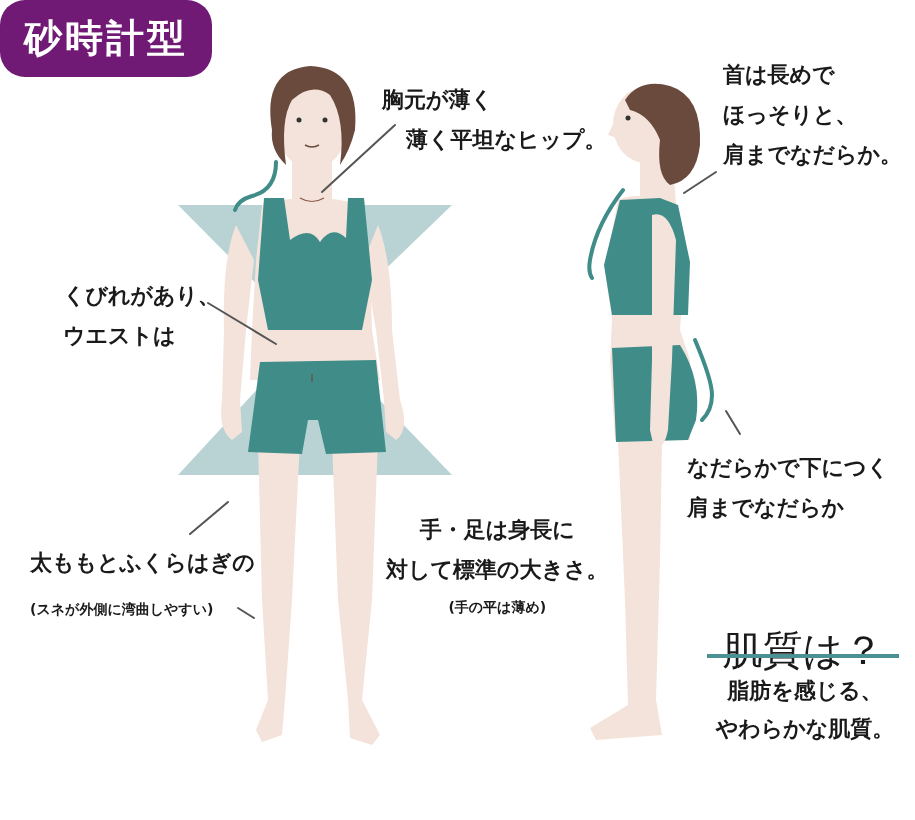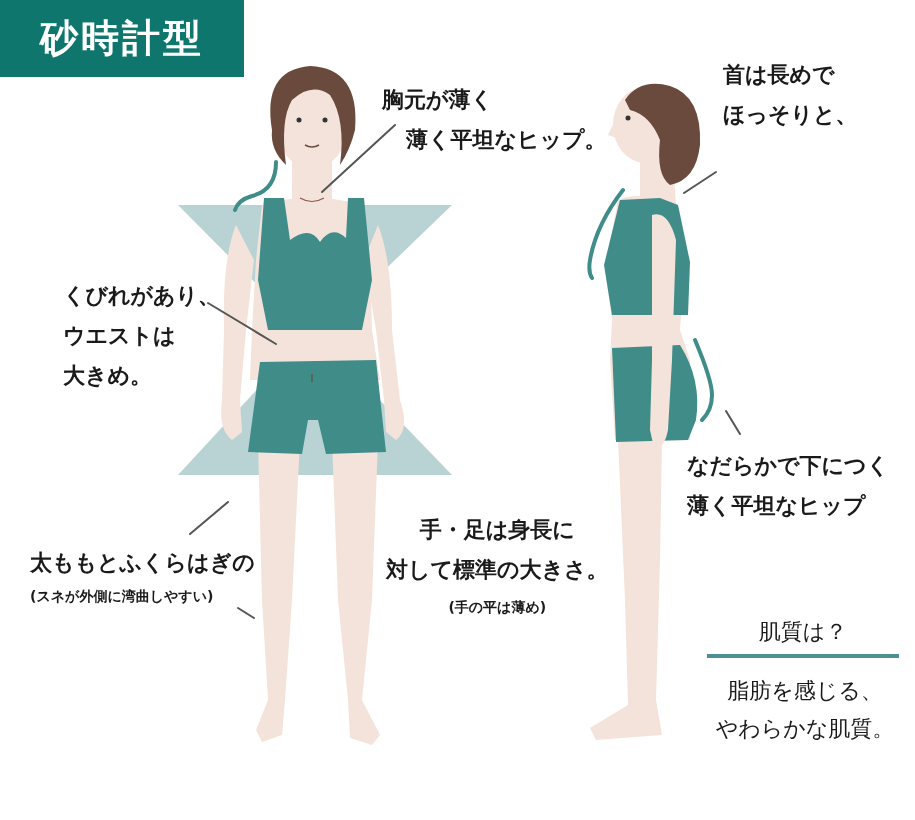--- a/index.html
+++ b/index.html
@@ -1,29 +1,29 @@
 <!DOCTYPE html>
 <html><head>
 <meta charset="utf-8">
 <style>
   html, body { margin: 0; padding: 0; background: #ffffff; }
   body { width: 915px; height: 820px; position: relative; overflow: hidden;
          font-family: "DejaVu Sans", "Liberation Sans", sans-serif; color: #1a1a1a; }
-  .title-box { position: absolute; left: 0; top: 0; width: 244px; height: 77px;
-               background: #0f766e; display: flex; align-items: center; justify-content: center; }
+  .title-box { position: absolute; left: 0; top: 0; width: 212px; height: 77px;
+               background: #701a75; display: flex; align-items: center; justify-content: center; border-radius: 25px; }
   .title-box span { color: #fff; font-size: 38px; font-weight: bold; letter-spacing: 3px; }
   .art { position: absolute; left: 0; top: 0; width: 915px; height: 820px; }
   .label { position: absolute; font-weight: bold; font-size: 22px; line-height: 40px; white-space: nowrap; }
   .label .line { display: block; }
   .note { font-size: 14px; font-weight: bold; line-height: 22px; display:block; }
-  .skin-heading { position: absolute; left: 708px; top: 608px; width: 190px; text-align: center;
-                  font-size: 22px; line-height: 48px; color: #1a1a1a; }
+  .skin-heading { position: absolute; left: 708px; top: 626px; width: 190px; text-align: center;
+                  font-size: 40px; line-height: 48px; color: #1a1a1a; }
   .skin-rule { position: absolute; left: 707px; top: 654px; width: 192px; height: 4px; background: #4b9194; }
   .skin-text { position: absolute; left: 700px; top: 672px; width: 210px; text-align: center;
-               font-size: 22px; font-weight: normal; line-height: 38px; }
+               font-size: 22px; font-weight: bold; line-height: 38px; }
 </style>
 </head>
 <body>
 
 <svg class="art" viewBox="0 0 915 820" xmlns="http://www.w3.org/2000/svg">
 
   <g>
     <polygon points="178,205 452,205 312,340" fill="#b9d3d4"></polygon>
     <polygon points="312,330 178,475 452,475" fill="#b9d3d4"></polygon>
   </g>
@@ -97,42 +97,42 @@
 </div>
 
 <div class="label" style="left:382px; top:80px;">
   <span class="line">胸元が薄く</span>
   <span class="line" style="padding-left:24px;">薄く平坦なヒップ。</span>
 </div>
 
 <div class="label" style="left:723px; top:44px;margin-top:11px;">
   <span class="line">首は長めで</span>
   <span class="line">ほっそりと、</span>
+  <span class="line">肩までなだらか。</span>
 </div>
 
 <div class="label" style="left:63px; top:276px;">
   <span class="line">くびれがあり、</span>
   <span class="line">ウエストは</span>
-  <span class="line">大きめ。</span>
 </div>
 
 <div class="label" style="left:30px; top:543px;">
   <span class="line">太ももとふくらはぎの</span>
-  <span class="note" style="margin-top:2px;">(スネが外側に湾曲しやすい)</span>
+  <span class="note" style="margin-top:15px;">(スネが外側に湾曲しやすい)</span>
 </div>
 
 <div class="label" style="left:386px; top:510px; text-align:center;">
   <span class="line">手・足は身長に</span>
   <span class="line">対して標準の大きさ。</span>
   <span class="note" style="margin-top:6px;">(手の平は薄め)</span>
 </div>
 
-<div class="label" style="left:687px; top:448px;font-family:Liberation Mono, monospace;">
+<div class="label" style="left:687px; top:448px;">
   <span class="line">なだらかで下につく</span>
-  <span class="line">薄く平坦なヒップ</span>
+  <span class="line">肩までなだらか</span>
 </div>
 
 <div class="skin-heading">肌質は？</div>
 <div class="skin-rule"></div>
 <div class="skin-text">
   <span class="line" style="display:block">脂肪を感じる、</span>
   <span class="line" style="display:block">やわらかな肌質。</span>
 </div>
 
 </body></html>

